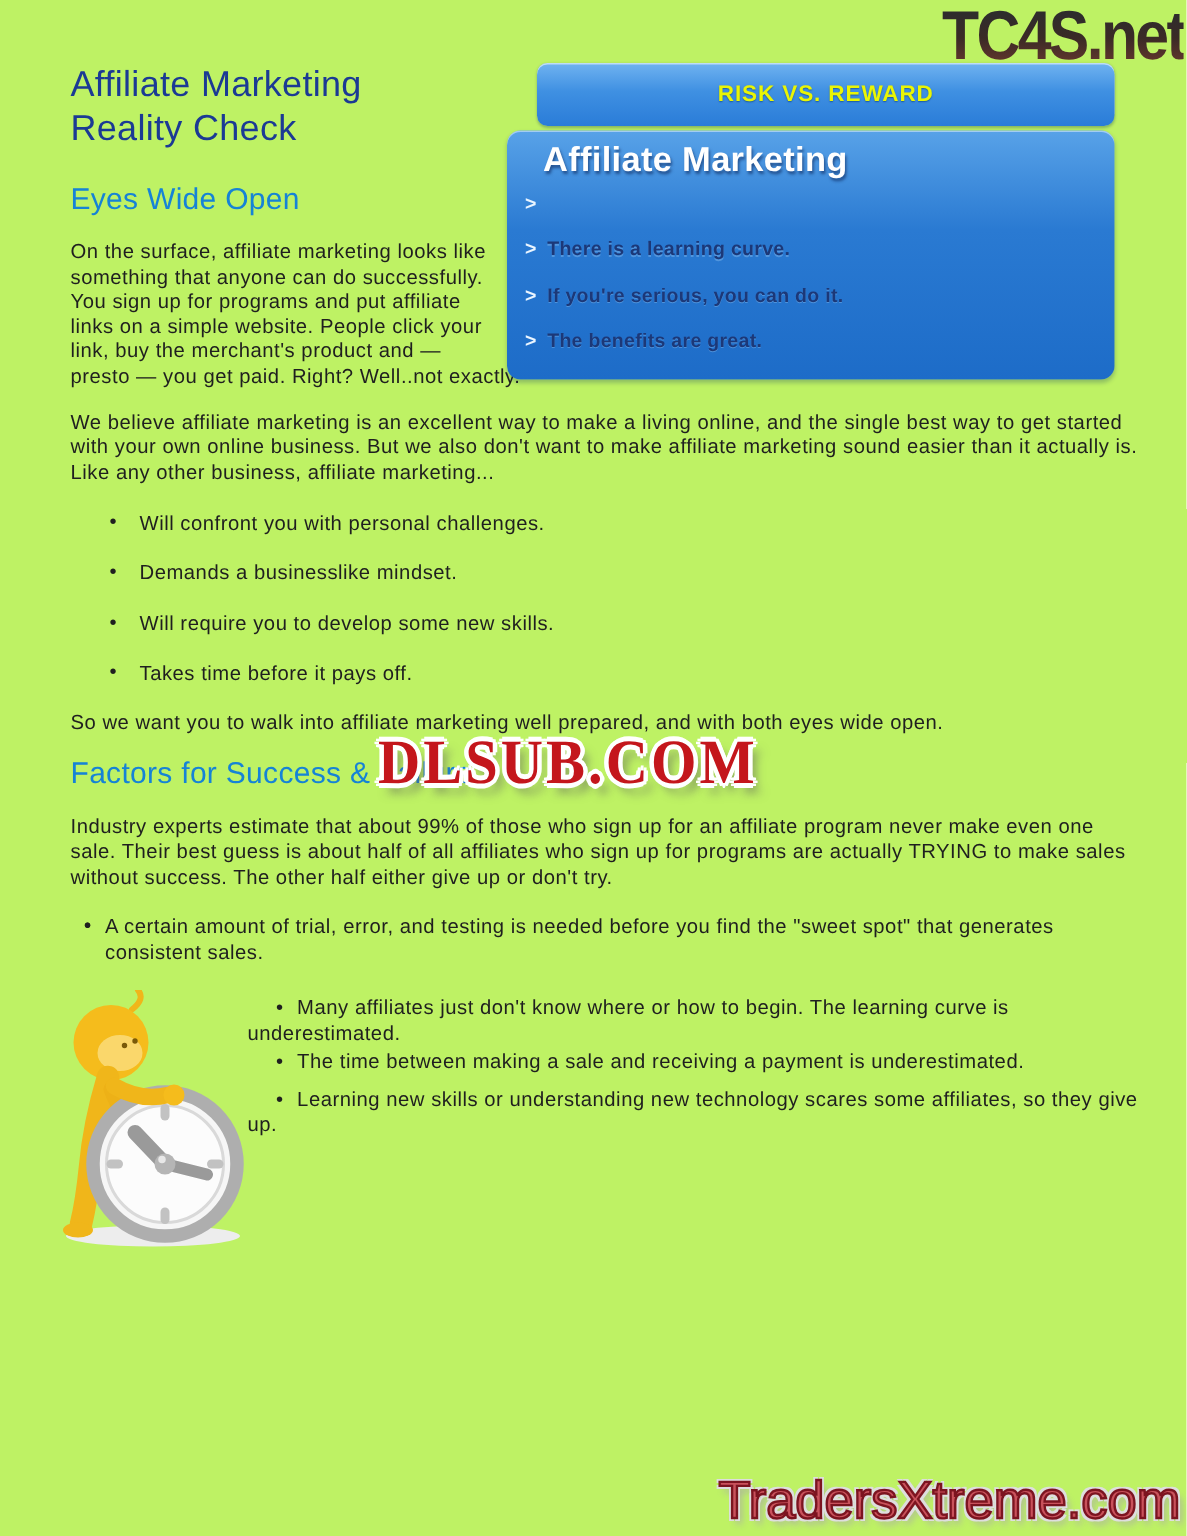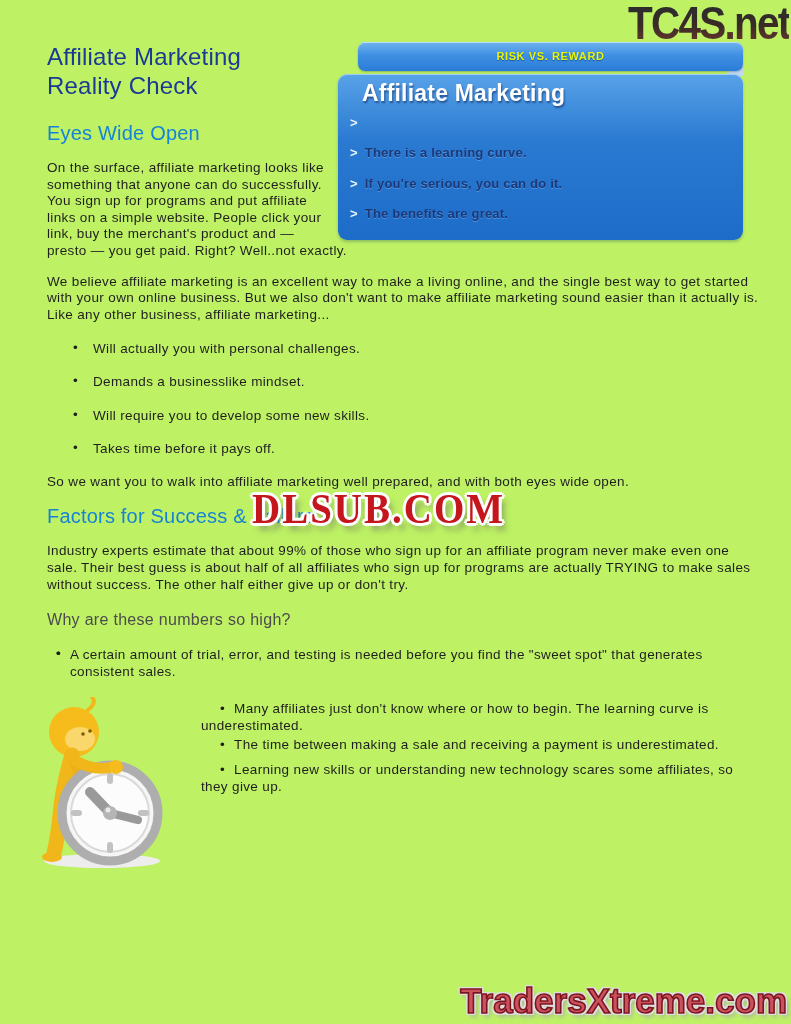--- a/index.html
+++ b/index.html
@@ -24,21 +24,21 @@
   @supports (-webkit-background-clip: text) {
     .tc4s {
       background: linear-gradient(180deg, #2d2d2d 15%, #3a2a26 55%, #6b3a2e 100%);
       -webkit-background-clip: text;
       background-clip: text;
       color: transparent;
     }
   }
   .traders {
     position: absolute; right: 4px; bottom: 6px;
-    font-size: 35px; font-weight: bold; line-height: 1;
+    font-size: 35px; font-weight: normal; line-height: 1;
     color: #c9525c;
     -webkit-text-stroke: 1.6px #7c1420;
     text-shadow: -2px -2px 0 #dedede, 2px -2px 0 #dedede, -2px 2px 0 #dedede,
                   2px 2px 0 #dedede, 3px 4px 5px #aaaaaa;
   }
   .dlsub {
     position: absolute; left: 205px; top: -15px;
     font-family: "Liberation Serif", serif;
     font-weight: bold; font-size: 39px; letter-spacing: 2px; line-height: 1;
     color: #c4161c;
@@ -80,25 +80,25 @@
   .li-marker { position: absolute; left: 1px; top: -1px; }
 
   
   .risk-box { position: relative; width: 405px; margin-left: 3px; }
   .risk-fold {
     position: absolute; right: 0px; top: 8px; width: 0; height: 0;
     border-left: 17px solid transparent;
     border-bottom: 26px solid #c3d8ef;
   }
   .risk-banner {
-    position: relative; height: 29px; border-radius: 7px;
+    position: relative; height: 42px; border-radius: 7px;
     background: linear-gradient(180deg, #70b3f0 0%, #3f90e2 45%, #2a7cd8 100%);
     box-shadow: inset 0 1px 0 rgba(255,255,255,0.55), 0 1px 2px rgba(0,40,90,0.3);
     display: flex; align-items: center; justify-content: center;
-    font-size: 11px; font-weight: bold; letter-spacing: 0.6px; color: #e9f505;
+    font-size: 15px; font-weight: bold; letter-spacing: 0.6px; color: #e9f505;
     text-shadow: 0 1px 1px rgba(0,50,110,0.55);
     z-index: 2;
     margin-left: 20px;
   }
   .risk-body {
     position: relative; margin-top: 3px; border-radius: 9px;
     background: linear-gradient(180deg, #58a2e8 0%, #2a7ad2 40%, #1d6cc8 100%);
     box-shadow: inset 0 1px 0 rgba(255,255,255,0.45), 0 2px 3px rgba(0,40,90,0.25);
     padding: 9px 12px 3px 12px;
     z-index: 2;
@@ -110,21 +110,21 @@
   }
   .risk-li {
     display: flex; align-items: flex-start;
     font-size: 13px; font-weight: bold; letter-spacing: 0.2px;
     color: #1c3878; margin-bottom: 14px;
     text-shadow: 0 1px 0 rgba(160,205,245,0.35);
   }
   .risk-li .chev { color: #eaf5ff; margin-right: 7px; text-shadow: none; }
 
   
-  .bottom { margin-top: 14px; display: flex; gap: 36px; }
+  .bottom { margin-top: 14px; display: flex; }
   .figure-wrap { flex: none; width: 135px; margin-left: -17px; }
   .issues { flex: 1; padding-top: 4px; }
   .issues p { text-indent: 19px; margin: 0 0 3px 0; }
   .issues p.gap-md { margin-bottom: 18px; }
   .issues p.gap-lg { margin-bottom: 8px; }
   .p-marker { margin-right: 9px; }
 </style>
 </head>
 <body>
 
@@ -161,37 +161,36 @@
 
     <h1 class="doc-title"><span>Affiliate Marketing</span><br><span>Reality Check</span></h1>
 
     <h2 class="blue-heading">Eyes Wide Open</h2>
 
     <p class="body-p">On the surface, affiliate marketing looks like something that anyone can do successfully. You sign up for programs and put affiliate links on a simple website. People click your link, buy the merchant's product and — presto — you get paid. Right? Well..not exactly.</p>
 
     <p class="body-p">We believe affiliate marketing is an excellent way to make a living online, and the single best way to get started with your own online business. But we also don't want to make affiliate marketing sound easier than it actually is. Like any other business, affiliate marketing...</p>
 
     <ul class="plain challenges">
-      <li><span class="li-marker">•</span><span>Will actually you with personal challenges.</span></li>
+      <li><span class="li-marker">•</span><span>Will confront you with personal challenges.</span></li>
       <li><span class="li-marker">•</span><span>Demands a businesslike mindset.</span></li>
       <li><span class="li-marker">•</span><span>Will require you to develop some new skills.</span></li>
       <li><span class="li-marker">•</span><span>Takes time before it pays off.</span></li>
     </ul>
 
     <p class="body-p">So we want you to walk into affiliate marketing well prepared, and with both eyes wide open.</p>
 
     <h2 class="blue-heading factors">
       <span>Factors for Success &amp; Failure</span>
       <span class="dlsub">DLSUB.COM</span>
     </h2>
 
     <p class="body-p">Industry experts estimate that about 99% of those who sign up for an affiliate program never make even one sale. Their best guess is about half of all affiliates who sign up for programs are actually TRYING to make sales without success. The other half either give up or don't try.</p>
 
 
-    <h3 class="why-heading">Why are these numbers so high?</h3>
 
     <ul class="plain reasons">
       <li><span class="li-marker">•</span></li>
       <li><span class="li-marker">•</span><span>A certain amount of trial, error, and testing is needed before you find the "sweet spot" that generates consistent sales.</span></li>
     </ul>
 
     <div class="bottom">
       <div class="figure-wrap">
         <svg width="135" height="172" viewBox="0 0 135 172">
           <ellipse cx="72" cy="164" rx="58" ry="7" fill="#ededed"></ellipse>

